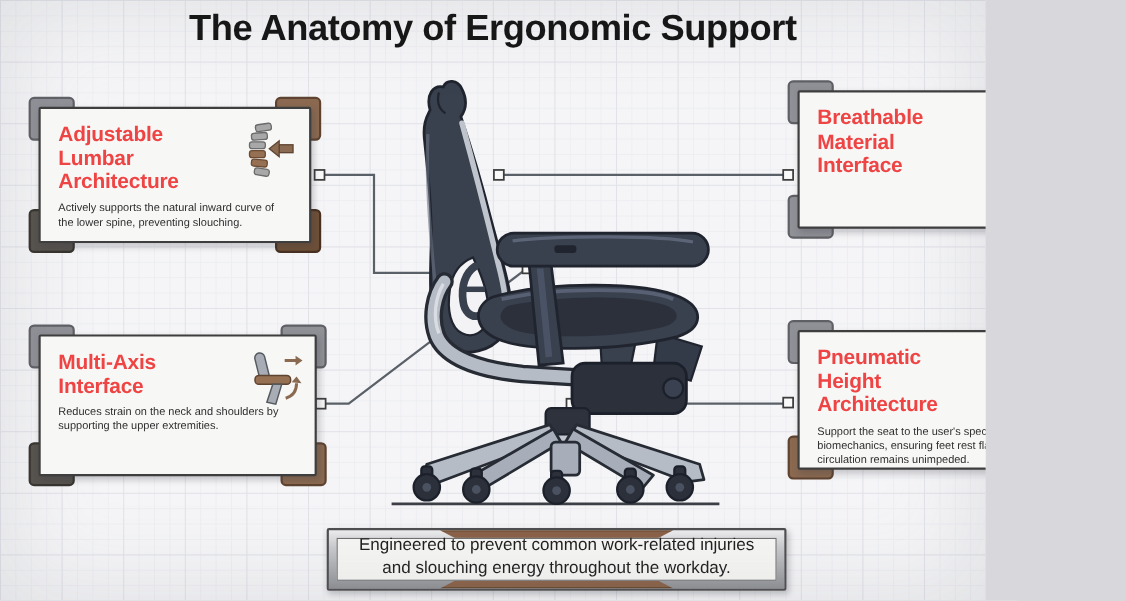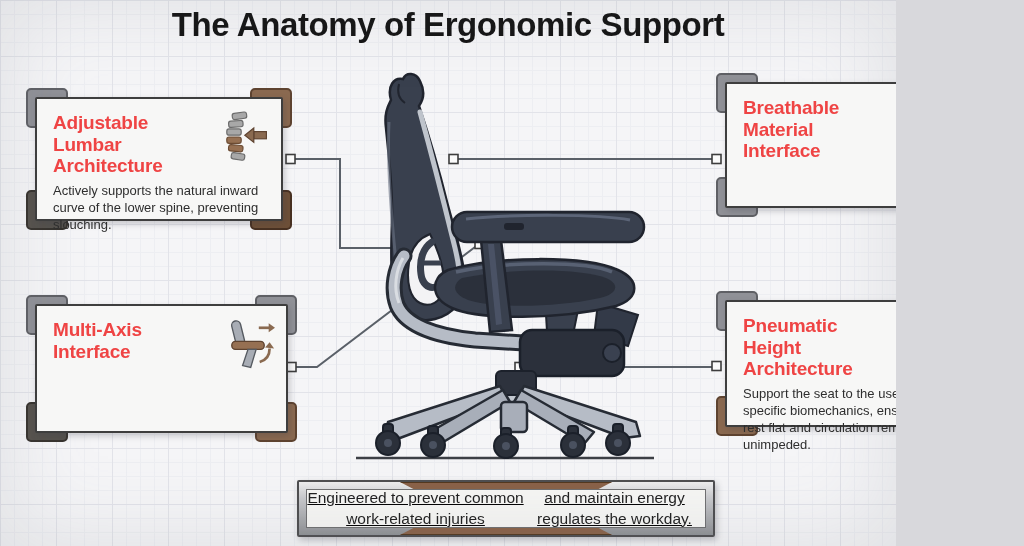--- a/index.html
+++ b/index.html
@@ -31,36 +31,36 @@
   .tab-dbrown{background:#6e5038;border-color:#483122}
   .panel-inner{
     position:relative;z-index:1;width:100%;height:100%;box-sizing:border-box;
     background:#f7f7f6;border:2px solid #3e3e3e;border-radius:2px;
     padding:13px 16px 8px;box-shadow:2px 3px 6px rgba(60,60,70,.25);
   }
   .panel-title{
     font-size:19px;line-height:1.14;font-weight:700;color:#ef4444;
     white-space:pre-line;margin:0 64px 6px 0;letter-spacing:-.2px;
   }
-  .panel-body{font-size:13px;line-height:1.3;color:#2e2e2e;margin:0;}
+  .panel-body{font-size:10px;line-height:1.3;color:#2e2e2e;margin:0;}
   .panel-icon{position:absolute;top:11px;right:9px;width:58px;height:54px;}
   
   .banner{
     position:absolute;left:297px;top:480px;width:418px;height:57px;
     background:linear-gradient(180deg,#ededee 0%,#c9cacd 30%,#8f9195 100%);
     border:2px solid #4e4e50;border-radius:2px;box-sizing:border-box;
     box-shadow:2px 3px 6px rgba(60,60,70,.3);
   }
   .banner-trap{position:absolute;left:50%;transform:translateX(-50%);
     width:212px;height:8px;background:#8a6248;border-top:1px solid #53381f;border-bottom:1px solid #53381f;}
   .banner-trap.top{top:0;clip-path:polygon(0 0,100% 0,91% 100%,9% 100%);}
   .banner-trap.bottom{bottom:0;clip-path:polygon(9% 0,91% 0,100% 100%,0 100%);}
   .banner-inner{
     position:absolute;inset:7px;background:#f6f6f4;border:1.5px solid #6f6f71;
-    display:flex;align-items:center;justify-content:space-between;text-decoration:underline;
+    display:flex;flex-direction:column;align-items:center;justify-content:flex-end;
   }
   .banner-line{font-size:15.5px;line-height:1.32;color:#1f1f1f;text-align:center;}
   
   .overlay{position:absolute;left:0;top:0;pointer-events:none;}
 </style>
 </head>
 <body>
 
 <div class="stage">
 
@@ -219,20 +219,21 @@
   </div>
 
   <div class="callout" style="left:35px;top:304px;width:253px;height:129px">
     <div class="ctab tl tab-gray"></div>
     <div class="ctab tr tab-gray"></div>
     <div class="ctab bl tab-dark"></div>
     <div class="ctab br tab-brown"></div>
     <div class="panel-inner">
       <h2 class="panel-title">Multi-Axis
 Interface</h2>
+      <p class="panel-body">Reduces strain on the neck and shoulders by supporting the upper extremities.</p>
       <svg class="panel-icon" viewBox="0 0 64 60">
         <rect x="16" y="4" width="10" height="28" rx="5" fill="#a8adb5" stroke="#555a60" stroke-width="1.5" transform="rotate(-14 21 18)"></rect>
         <rect x="14" y="27" width="36" height="9" rx="4" fill="#967052" stroke="#5e4330" stroke-width="1.5"></rect>
         <path d="M32,36 L41,36 L35,56 L26,54 Z" fill="#a8adb5" stroke="#555a60" stroke-width="1.5"></path>
         <g stroke="#8a6a50" stroke-width="3" fill="none">
           <path d="M44,12 L56,12"></path>
           <path d="M45,50 C52,48 56,43 56,35"></path>
         </g>
         <g fill="#8a6a50">
           <polygon points="55,7 62,12 55,17"></polygon>
@@ -267,17 +268,17 @@
         </g>
       </svg>
     </div>
   </div>
 
   <div class="banner">
     <div class="banner-trap top"></div>
     <div class="banner-trap bottom"></div>
     <div class="banner-inner">
       <div class="banner-line">Engineered to prevent common work-related injuries</div>
-      <div class="banner-line">and maintain energy regulates the workday.</div>
+      <div class="banner-line">and slouching energy throughout the workday.</div>
     </div>
   </div>
 
 </div>
 
 </body></html>

